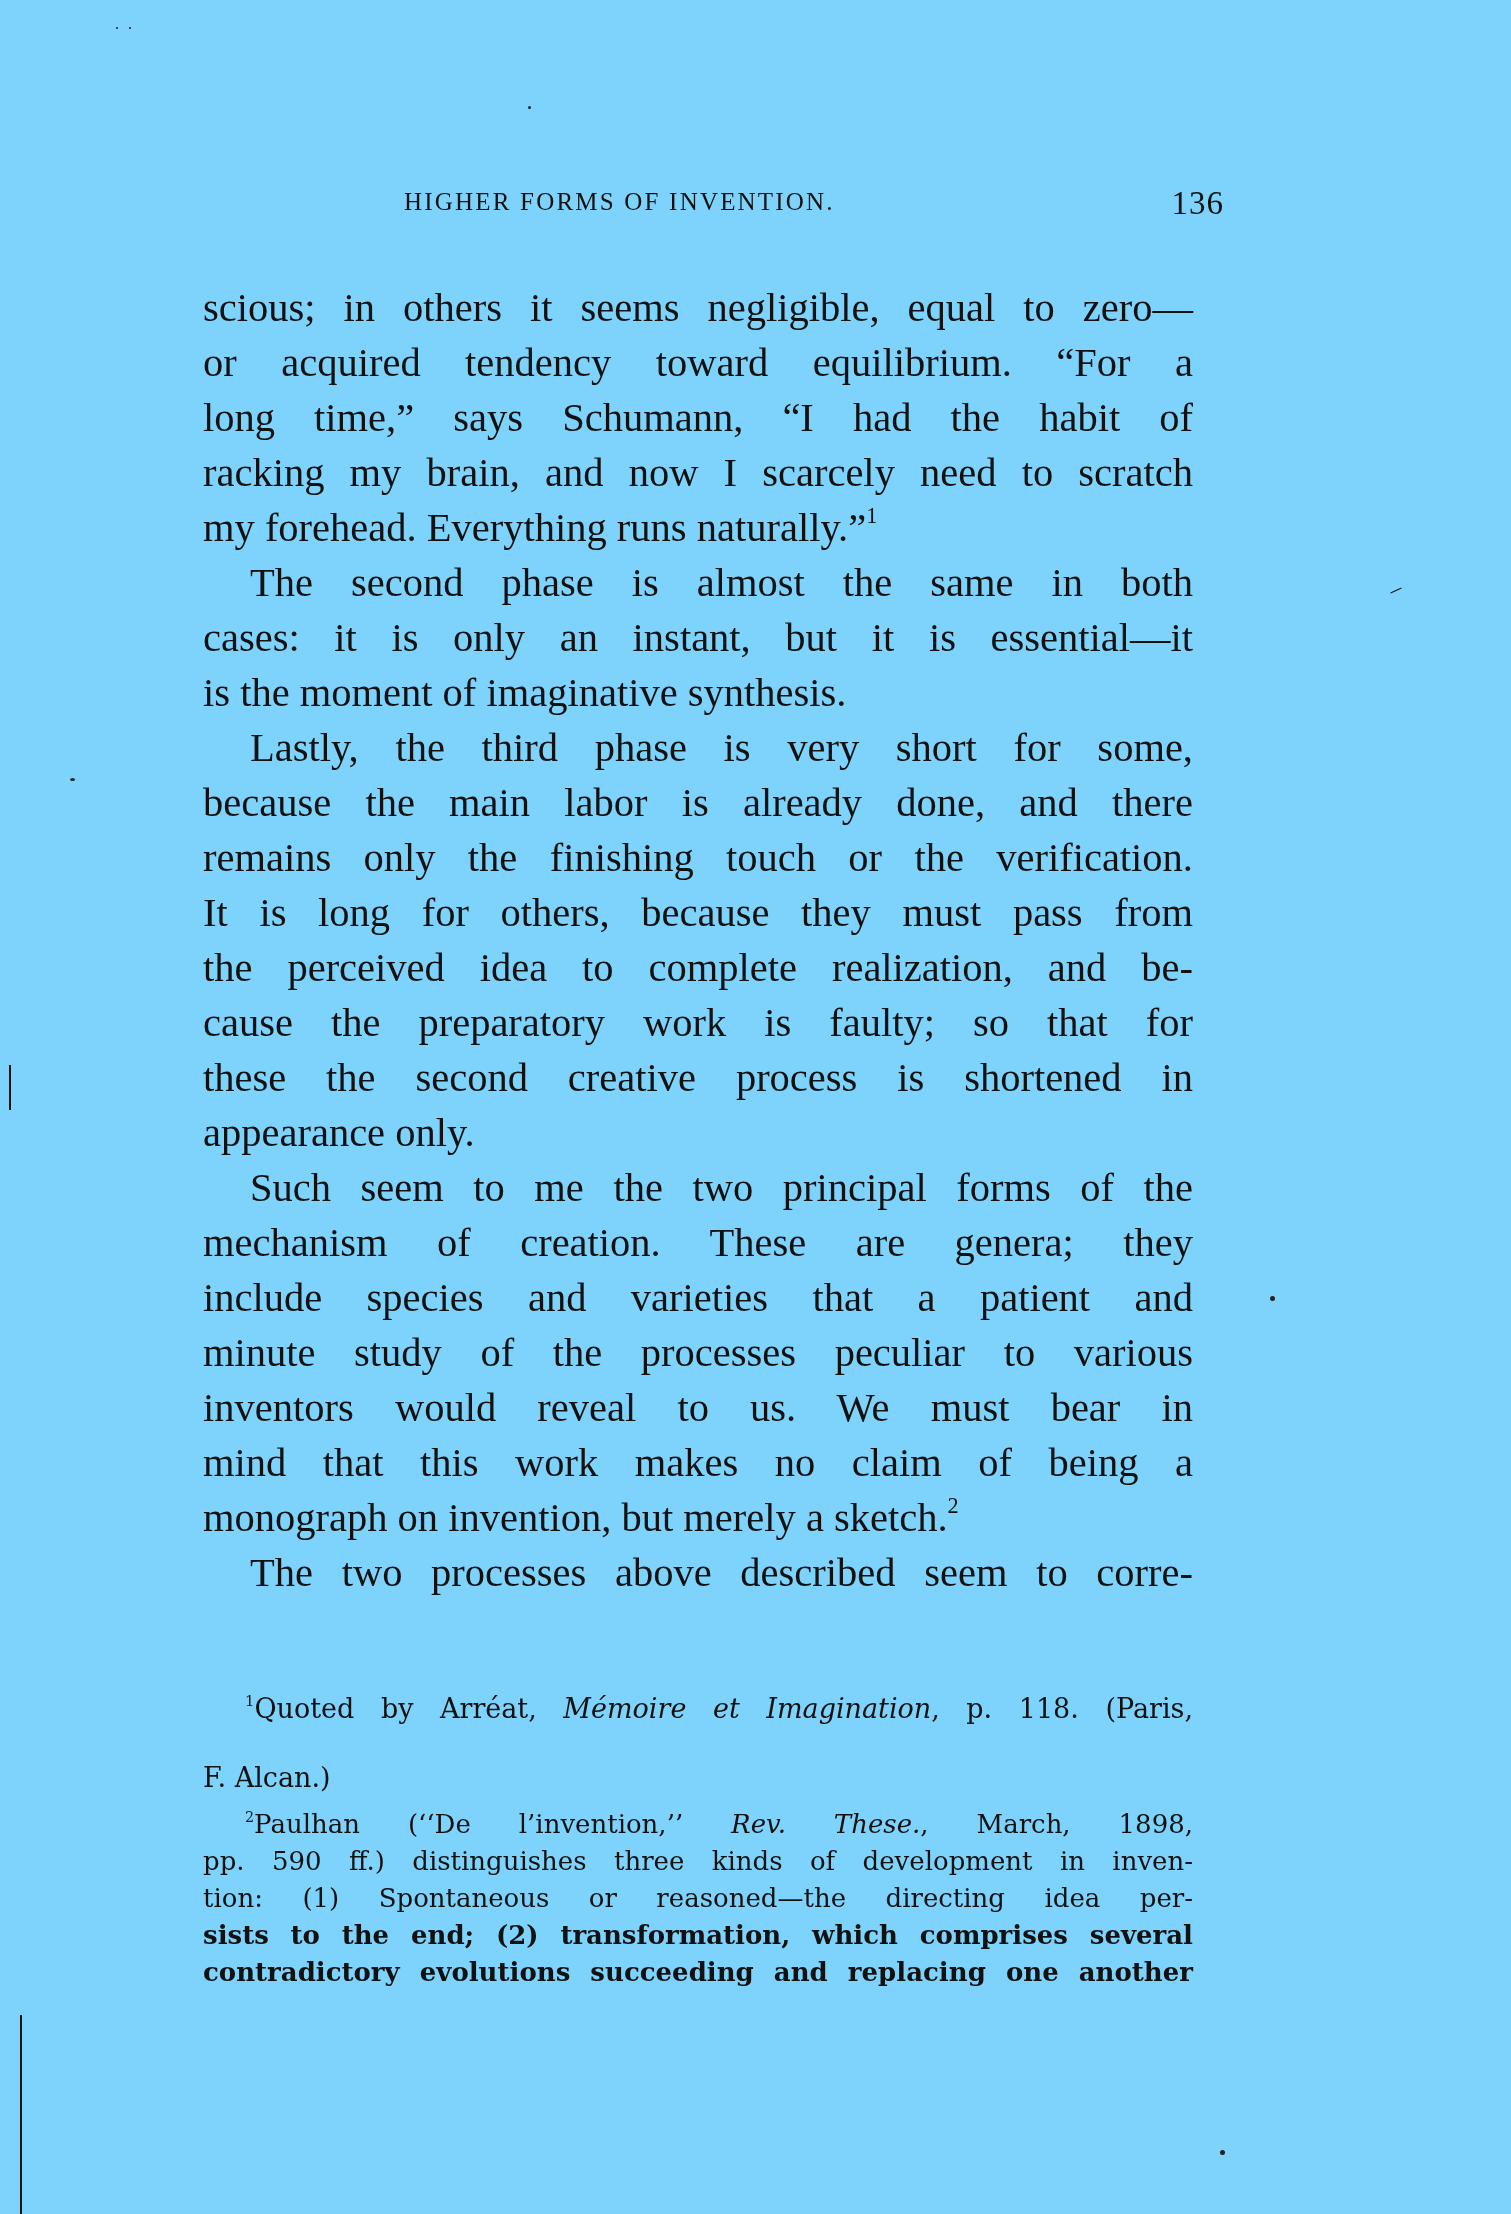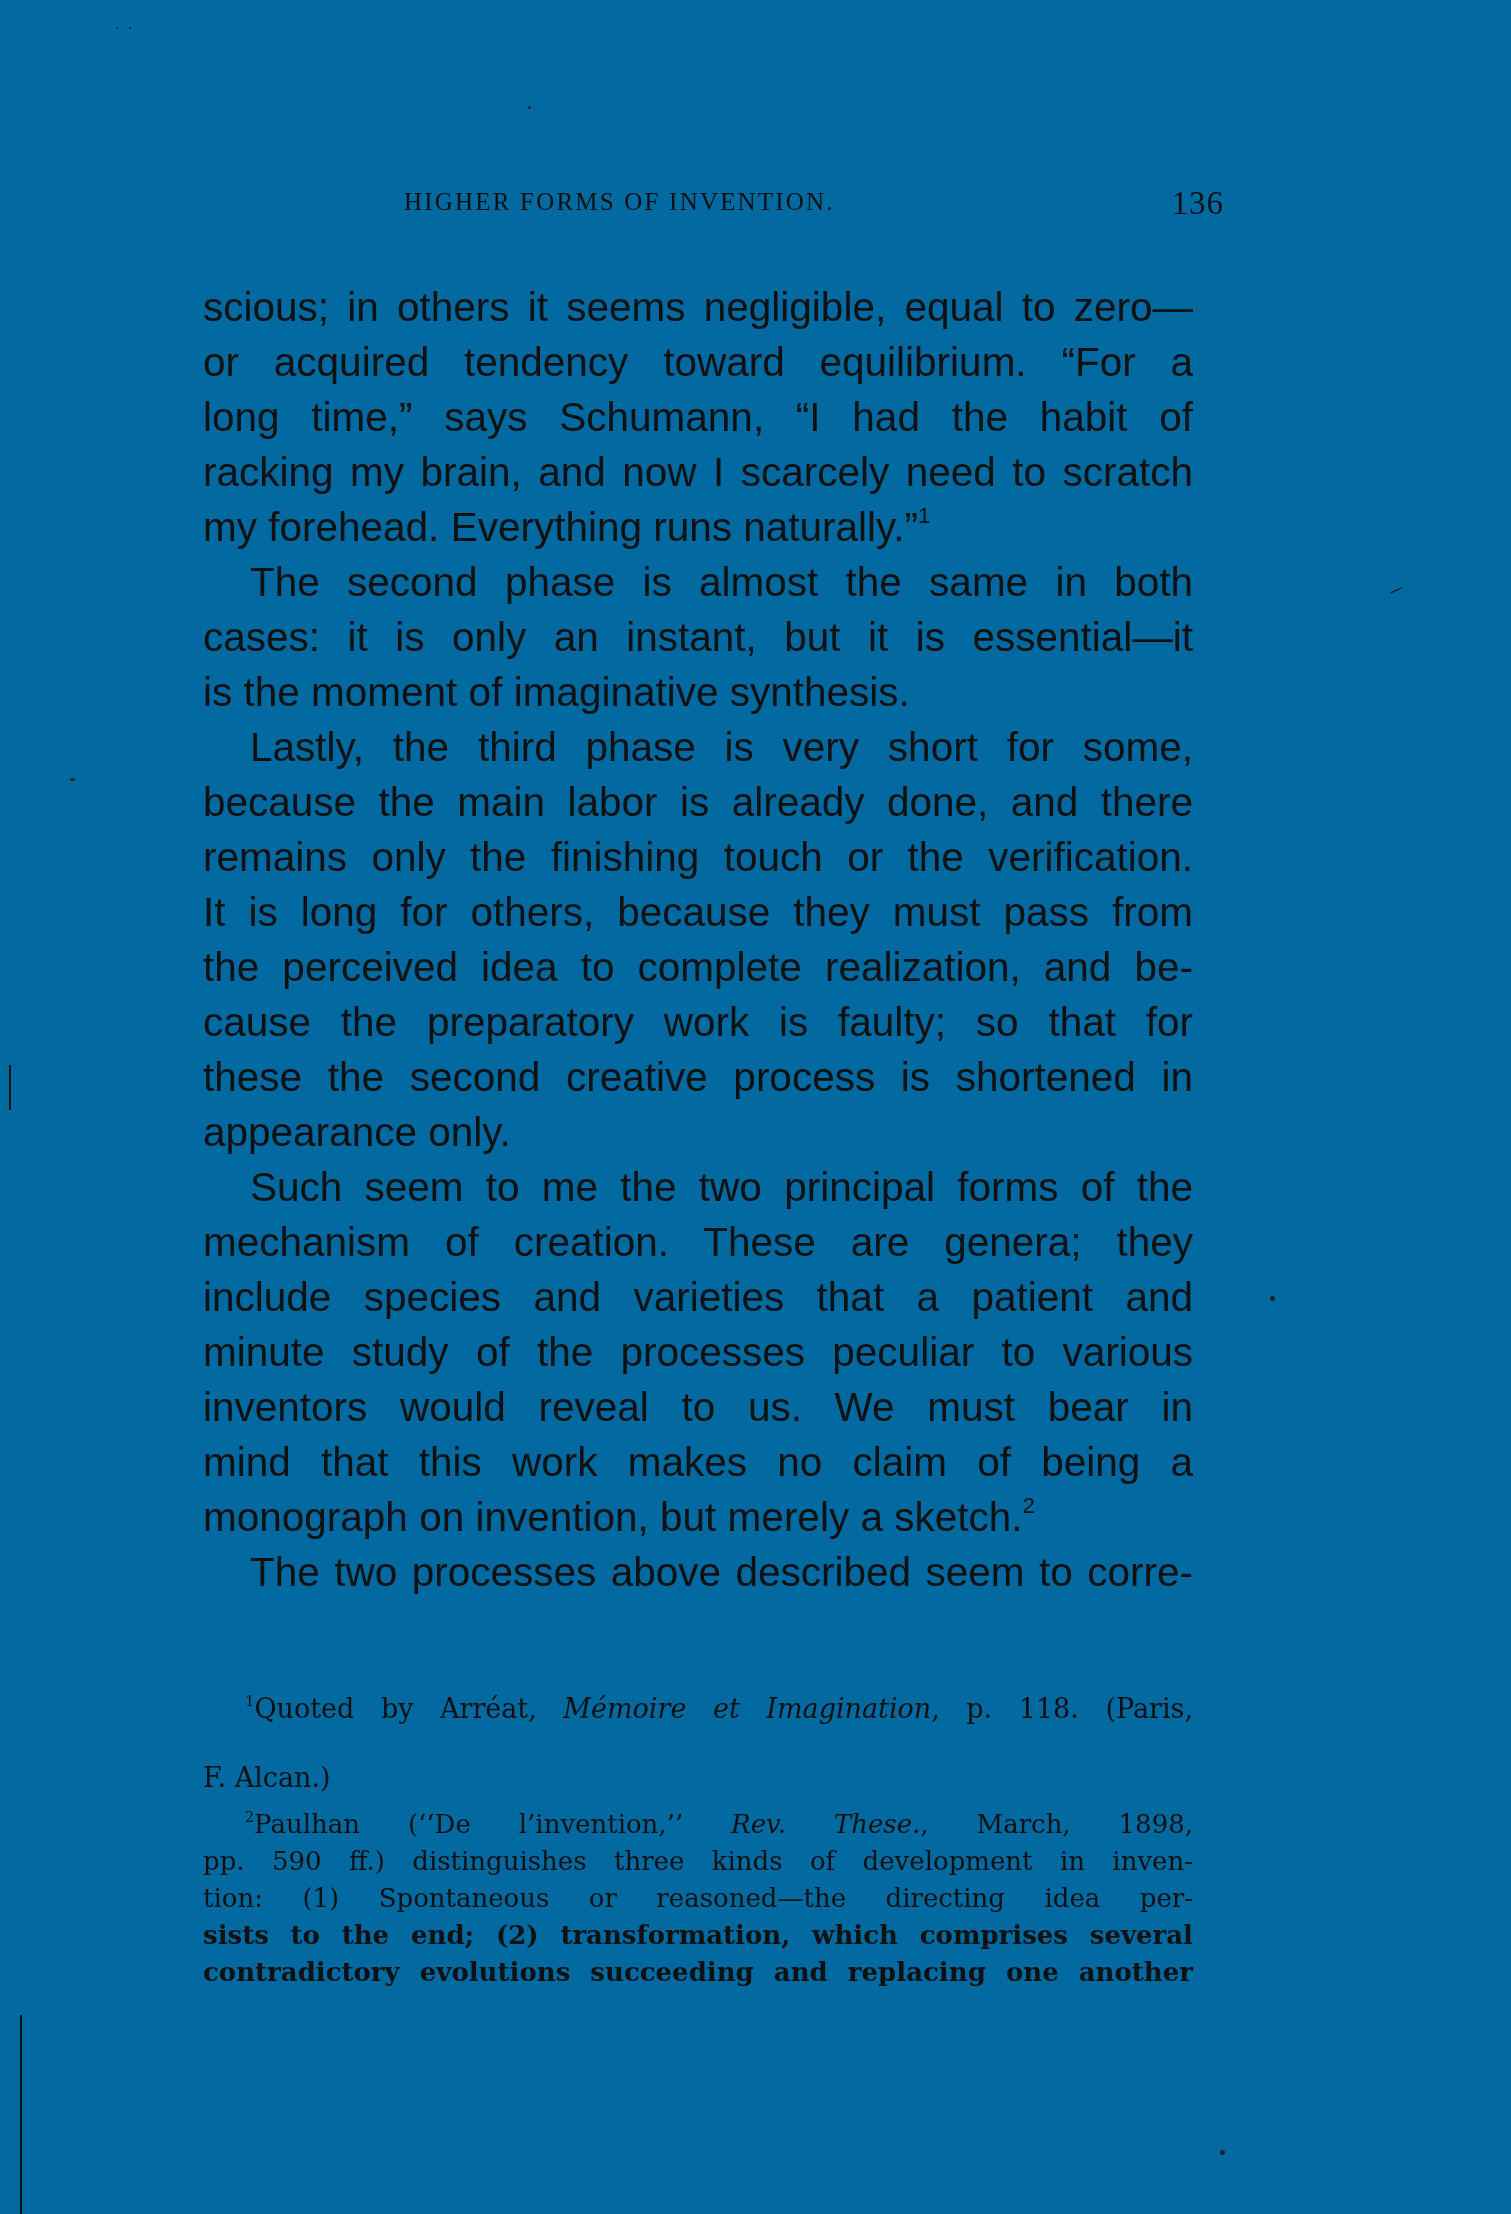--- a/index.html
+++ b/index.html
@@ -1,25 +1,25 @@
 <!DOCTYPE html>
 <html><head>
 <meta charset="utf-8">
 <style>
   html, body { margin: 0; padding: 0; background: #ffffff; }
   body { width: 1511px; height: 2214px; position: relative; overflow: hidden; color: #111; }
-  .page { position: absolute; left: 0; top: 0; width: 1511px; height: 2214px; background: #0369a1; }
+  .page { position: absolute; left: 0; top: 0; width: 1511px; height: 2214px; background: #7dd3fc; }
 
   .running-head { position: absolute; top: 188px; left: 404px; width: 820px; height: 40px;
     font-family: "Liberation Serif", "DejaVu Serif", serif; }
   .rh-title { position: absolute; left: 0; top: 0; font-size: 25px; letter-spacing: 2.2px; }
   .rh-page { position: absolute; right: 0; top: -3px; font-size: 33px; letter-spacing: 1px; }
 
   .body { position: absolute; left: 203px; top: 280px; width: 990px;
-    font-family: Liberation Sans, sans-serif; font-size: 40.5px; line-height: 55px; }
+    font-family: Liberation Serif, serif; font-size: 40.5px; line-height: 55px; }
   .body p { margin: 0; text-align: justify; text-align-last: justify; }
   .body p .line { display: block; text-align: justify; text-align-last: justify; white-space: nowrap; }
   .body p .line.last { text-align-last: left; }
   .body p .line.indent { padding-left: 47px; }
   sup { font-size: 0.55em; line-height: 0; vertical-align: 0.8em; }
 
   .footnotes { position: absolute; left: 203px; top: 1690px; width: 990px;
     font-family: "DejaVu Serif", "Liberation Serif", serif; font-size: 27px; line-height: 37px; }
   .footnotes .fn { margin: 0 0 10px 0; }
   .footnotes .line { display: block; white-space: nowrap; text-align: justify; text-align-last: justify; }

